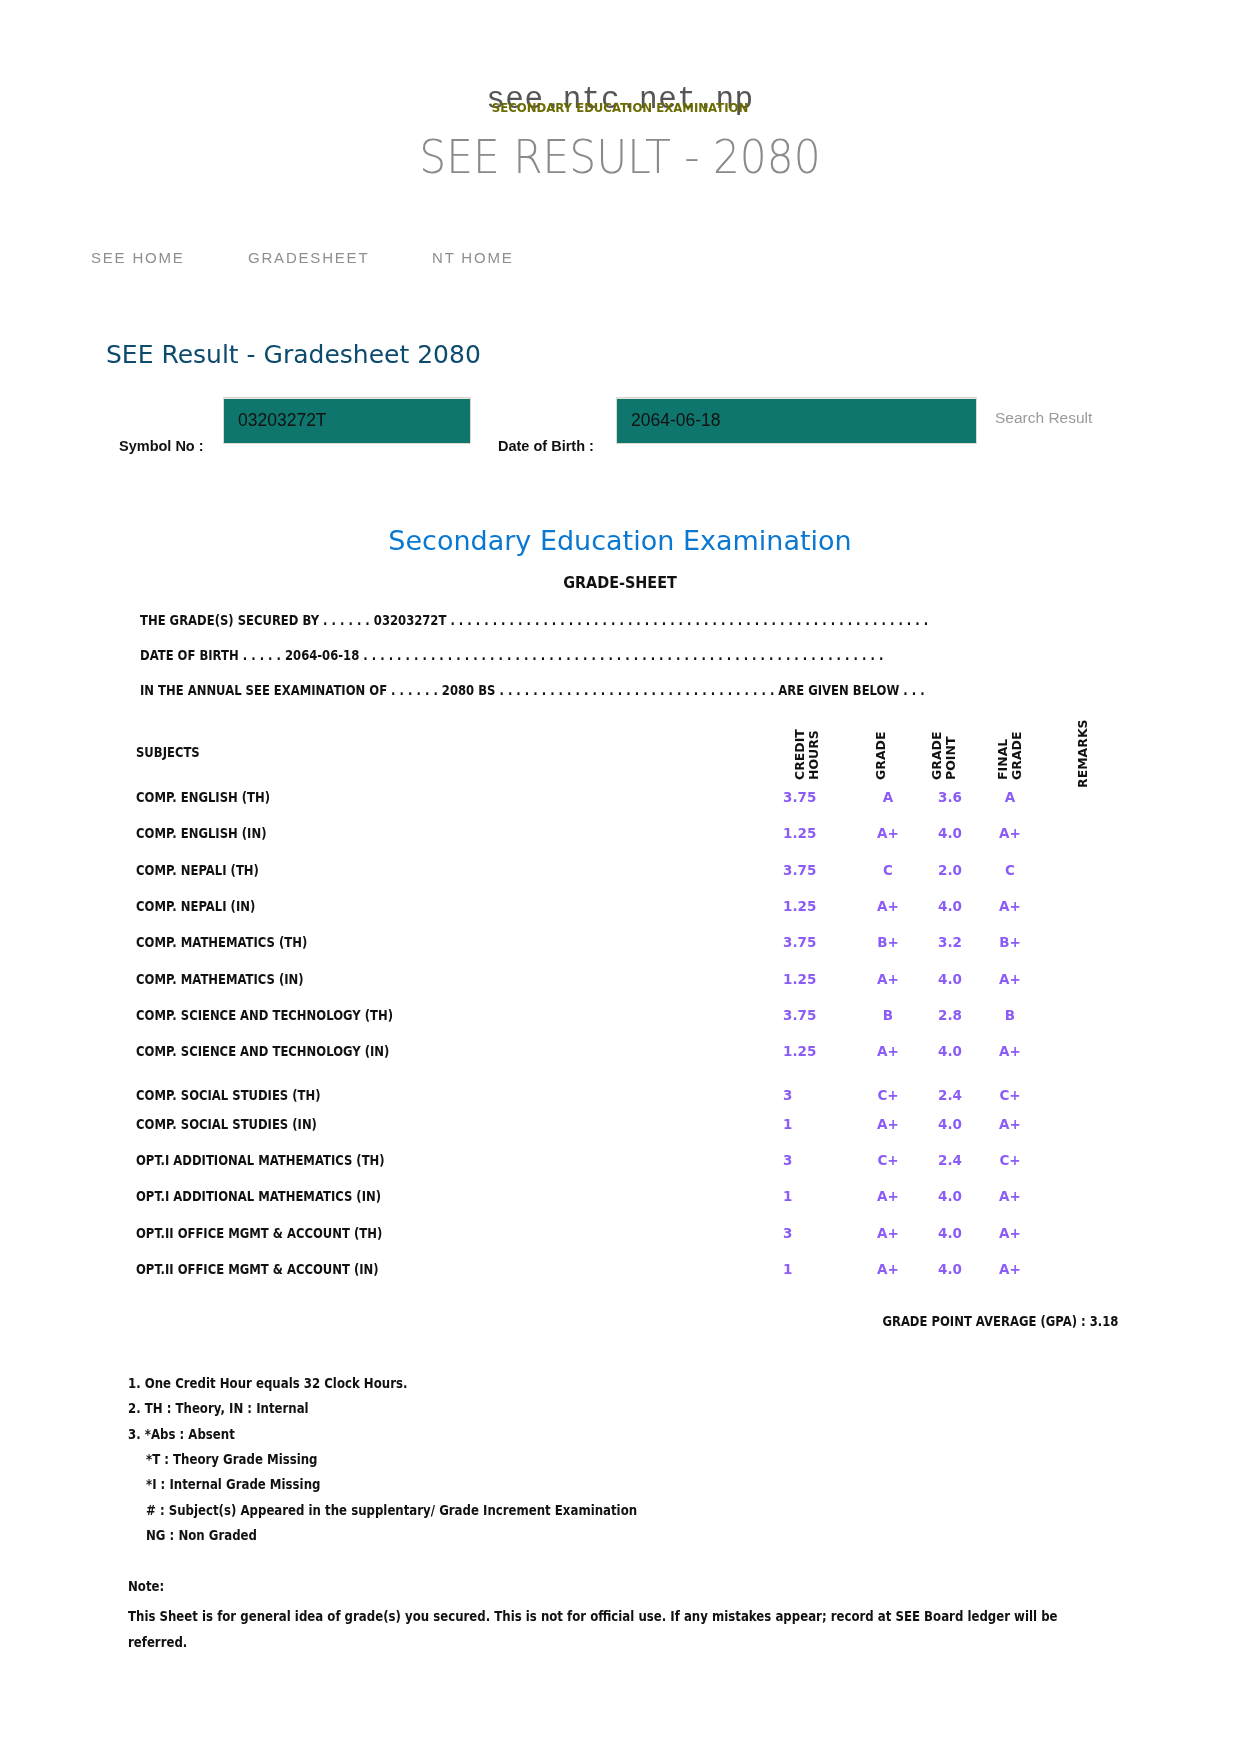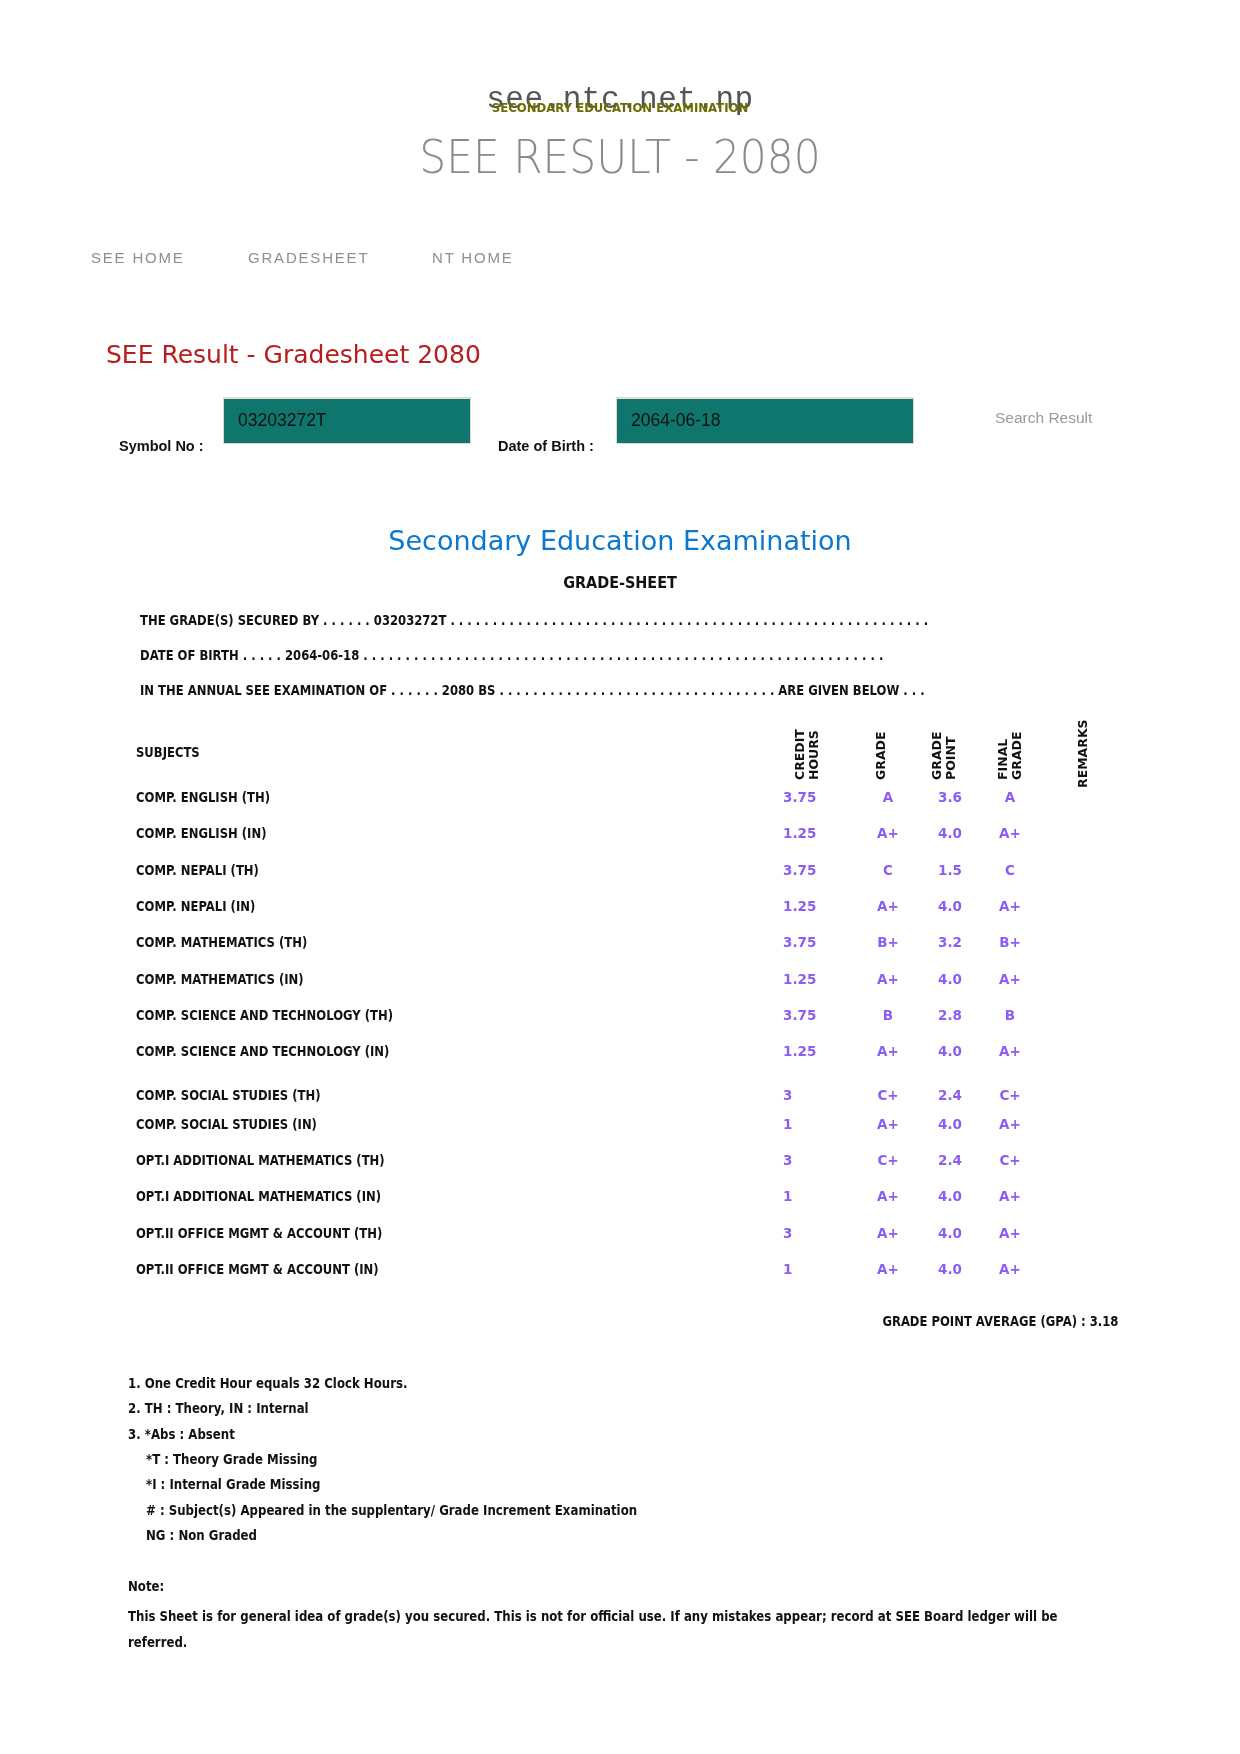--- a/index.html
+++ b/index.html
@@ -3,21 +3,21 @@
 <meta charset="utf-8">
 <style>
   html, body { margin: 0; padding: 0; background: #ffffff; }
   body { width: 1240px; height: 1754px; position: relative; overflow: hidden; font-family: "DejaVu Sans", sans-serif; color: #111; }
   .abs { position: absolute; }
   .center { left: 0; width: 1240px; text-align: center; }
   .site { top: 50px; font-size: 31px; color: #555; font-family: Liberation Mono, monospace; font-weight: 300; letter-spacing: 0.5px; margin-top: 32px; }
   .org { top: 100px; font-size: 13px; font-weight: bold; color: #6b6b00; font-family: "DejaVu Sans", sans-serif; transform: scaleX(0.9); }
   .bigtitle { top: 130px; font-size: 46px; color: #8a8a8a; font-family: "DejaVu Sans", sans-serif; font-weight: 300; transform: scaleX(0.92); }
   .nav a { position: absolute; top: 249px; font-family: "Liberation Sans", sans-serif; font-size: 15px; letter-spacing: 1.8px; color: #8e8e8e; text-decoration: none; }
-  .gs-heading { left: 106px; top: 340px; font-size: 25px; color: #b91c1c; font-family: "DejaVu Sans", sans-serif; }
+  .gs-heading { left: 106px; top: 340px; font-size: 25px; color: #0c4a6e; font-family: "DejaVu Sans", sans-serif; }
   .lbl { font-family: "Liberation Sans", sans-serif; font-weight: bold; font-size: 14.5px; color: #111; top: 438px; }
   .inp { box-sizing: border-box; height: 47px; top: 397px; border: 1px solid #ddd9d0; box-shadow: inset 0 1px 0 #e8e4da; background: #0f766e; font-family: "Liberation Sans", sans-serif; font-size: 17.5px; color: #111; padding: 0 14px; outline: none; }
   .search { left: 995px; top: 409px; font-family: "Liberation Sans", sans-serif; font-size: 15.5px; color: #9a9a9a; background: none; border: none; padding: 0; cursor: pointer; }
   .sheet-title { top: 525px; font-size: 27px; color: #0a78d1; font-family: "DejaVu Sans", sans-serif; }
   .sheet-sub { top: 573px; font-size: 16px; font-weight: bold; font-family: "DejaVu Sans", sans-serif; transform: scaleX(0.9); }
   .cond { font-family: "DejaVu Sans", sans-serif; font-weight: bold; font-size: 13.5px; color: #111; transform-origin: left top; transform: scaleX(0.86); white-space: nowrap; }
   .info { left: 140px; }
   .hdr-subj { left: 136px; top: 744px; }
   .vhdr { position: absolute; font-family: "DejaVu Sans", sans-serif; font-weight: bold; font-size: 12.5px; line-height: 14px; color: #111; writing-mode: vertical-rl; transform: rotate(180deg); text-align: left; white-space: nowrap; }
   .row { position: absolute; left: 0; width: 1240px; height: 20px; }
@@ -43,21 +43,21 @@
   <a href="#" style="left:91px">SEE HOME</a>
   <a href="#" style="left:248px">GRADESHEET</a>
   <a href="#" style="left:432px">NT HOME</a>
 </nav>
 
 <div class="abs gs-heading">SEE Result - Gradesheet 2080</div>
 <form>
   <label class="abs lbl" style="left:119px">Symbol No :</label>
   <input class="abs inp" style="left: 223px; width: 248px;" type="text" value="03203272T">
   <label class="abs lbl" style="left:498px">Date of Birth :</label>
-  <input class="abs inp" style="left: 616px; width: 298px;" type="text" value="2064-06-18">
+  <input class="abs inp" style="left: 616px; width: 361px;" type="text" value="2064-06-18">
   <button class="abs search" type="button">Search Result</button>
 </form>
 
 <div class="abs center sheet-title">Secondary Education Examination</div>
 <div class="abs center sheet-sub">GRADE-SHEET</div>
 
 <div class="abs cond info" style="top:612px">THE GRADE(S) SECURED BY . . . . . . 03203272T . . . . . . . . . . . . . . . . . . . . . . . . . . . . . . . . . . . . . . . . . . . . . . . . . . . . . . . . .</div>
 <div class="abs cond info" style="top:647px">DATE OF BIRTH . . . . . 2064-06-18 . . . . . . . . . . . . . . . . . . . . . . . . . . . . . . . . . . . . . . . . . . . . . . . . . . . . . . . . . . . . . .</div>
 <div class="abs cond info" style="top:682px">IN THE ANNUAL SEE EXAMINATION OF . . . . . . 2080 BS . . . . . . . . . . . . . . . . . . . . . . . . . . . . . . . . . ARE GIVEN BELOW . . .</div>
 
@@ -80,21 +80,21 @@
       <span class="c-subj cond">COMP. ENGLISH (IN)</span>
       <span class="c-ch cellc">1.25</span>
       <span class="c-gr cellc">A+</span>
       <span class="c-gp cellc">4.0</span>
       <span class="c-fg cellc">A+</span>
     </div>
     <div class="row" style="top: 861.6px;">
       <span class="c-subj cond">COMP. NEPALI (TH)</span>
       <span class="c-ch cellc">3.75</span>
       <span class="c-gr cellc">C</span>
-      <span class="c-gp cellc">1.5</span>
+      <span class="c-gp cellc">2.0</span>
       <span class="c-fg cellc">C</span>
     </div>
     <div class="row" style="top: 897.9px;">
       <span class="c-subj cond">COMP. NEPALI (IN)</span>
       <span class="c-ch cellc">1.25</span>
       <span class="c-gr cellc">A+</span>
       <span class="c-gp cellc">4.0</span>
       <span class="c-fg cellc">A+</span>
     </div>
     <div class="row" style="top: 934.2px;">

